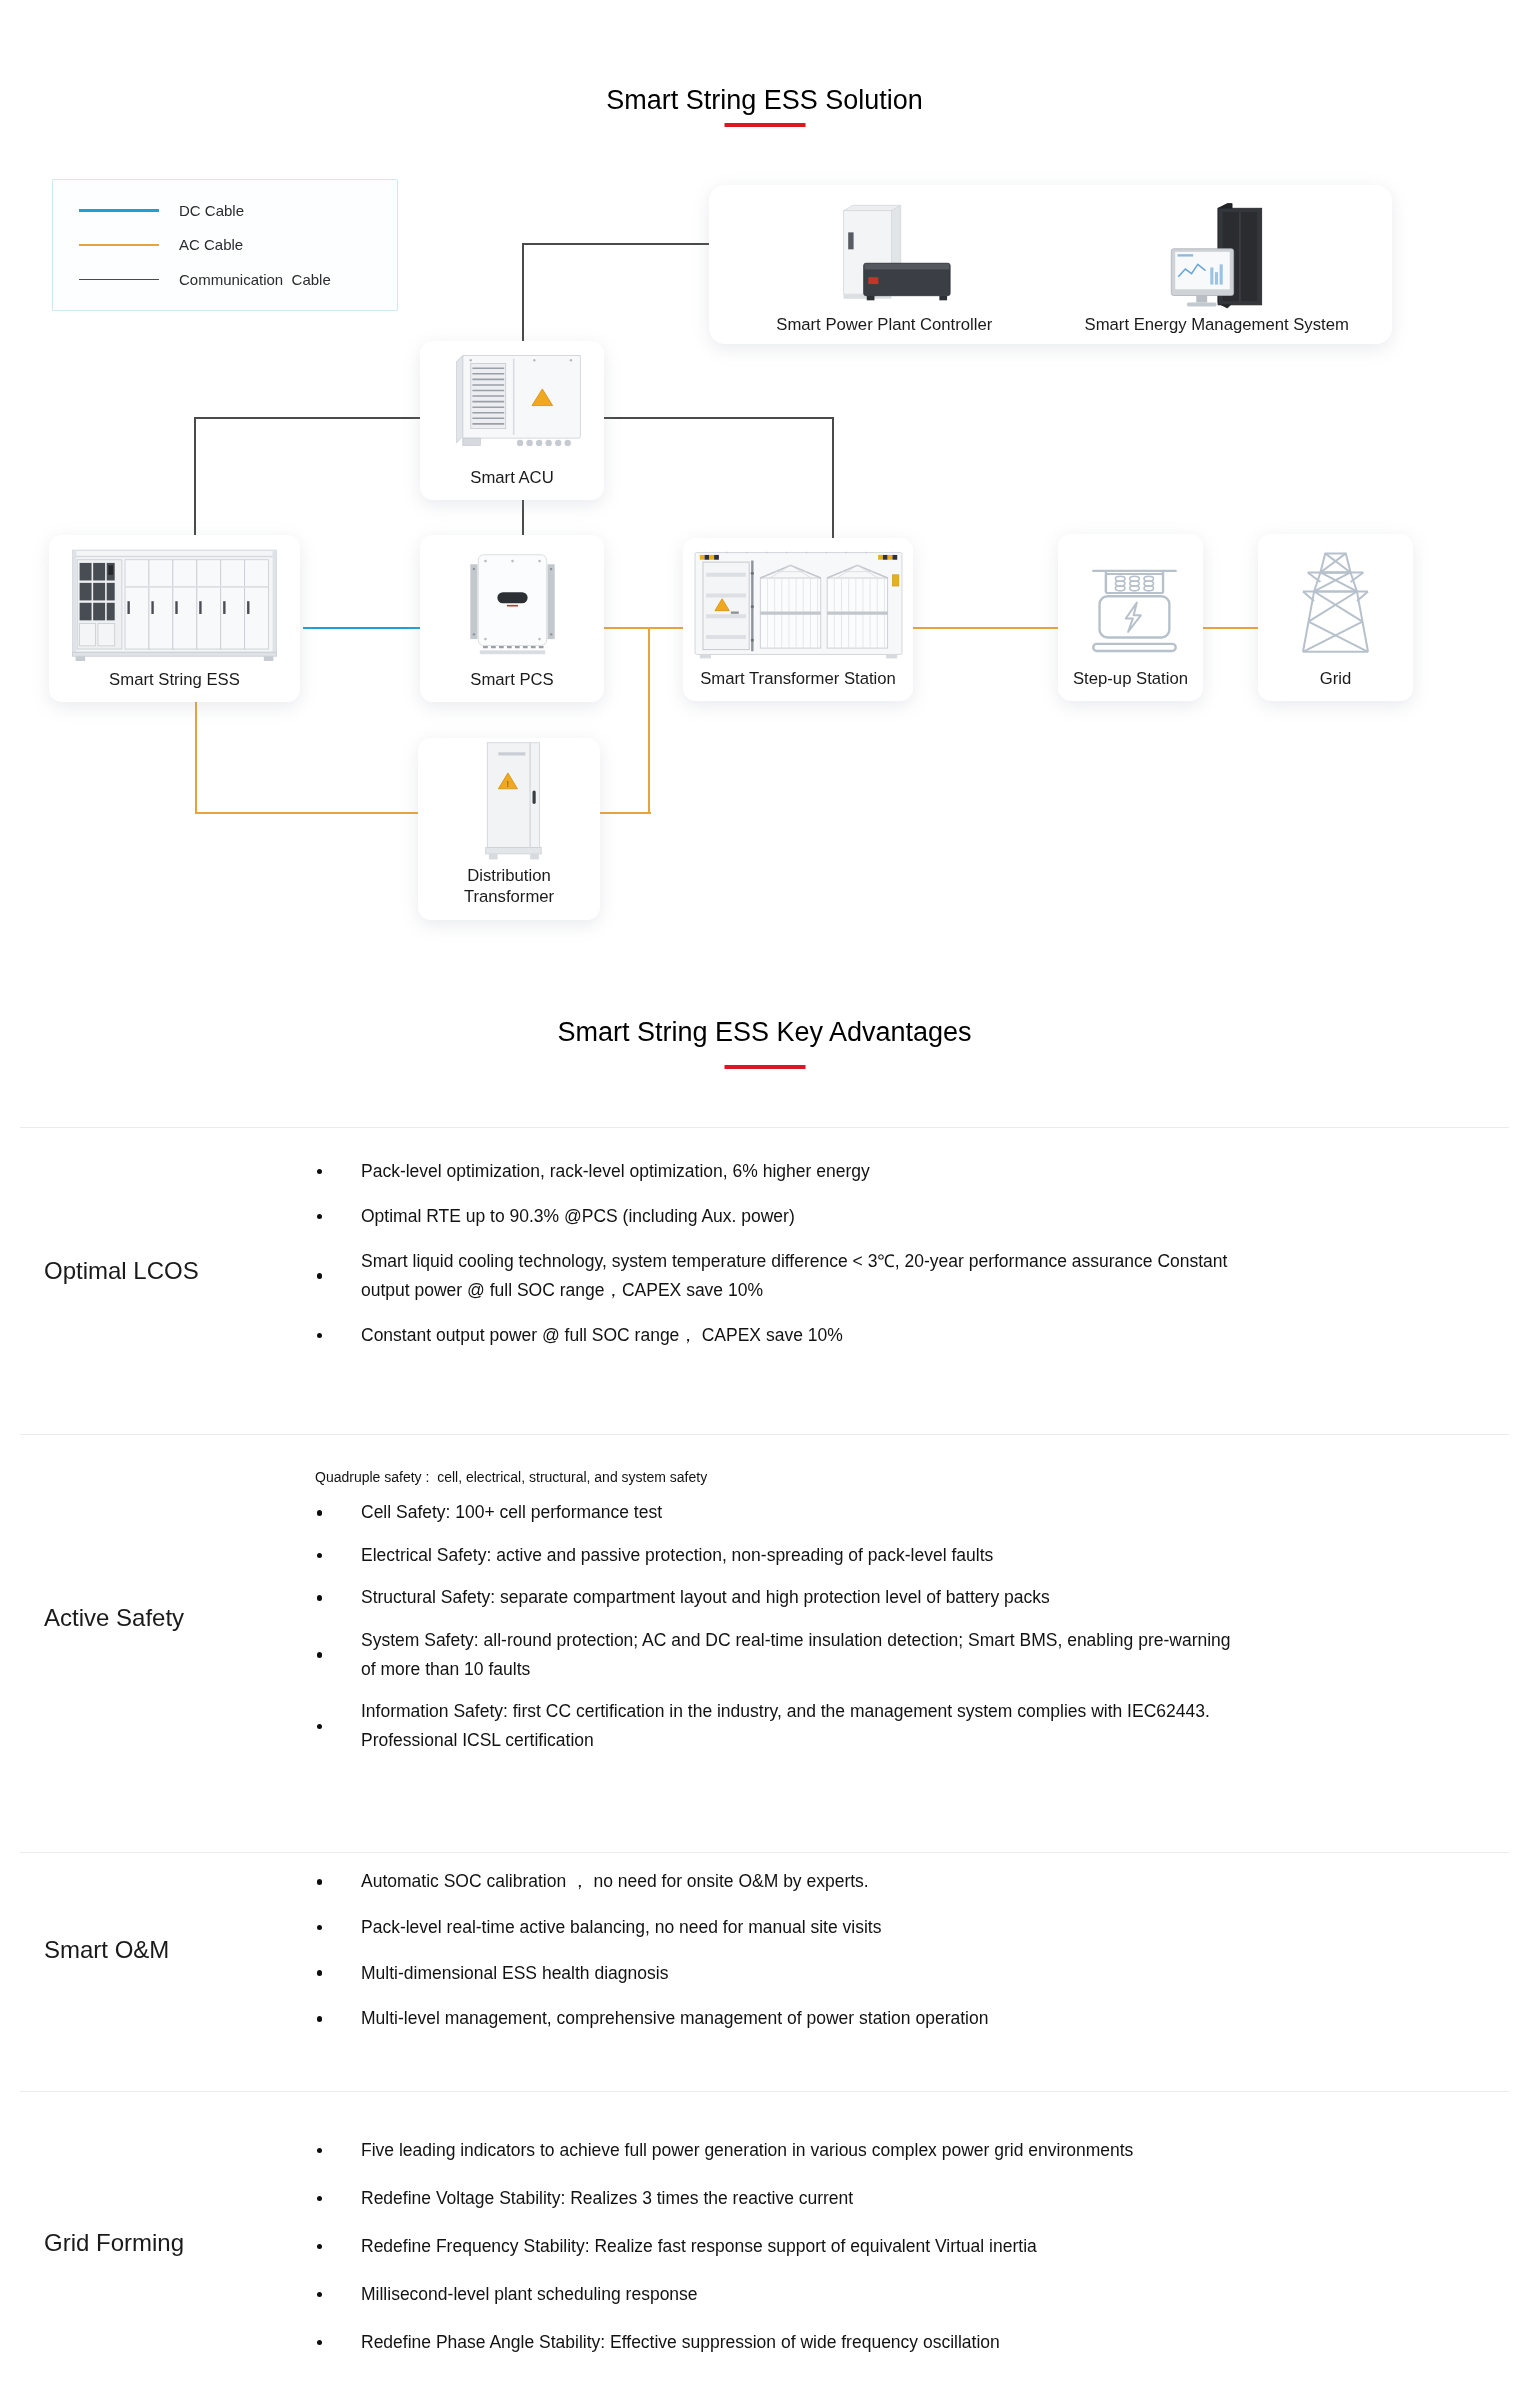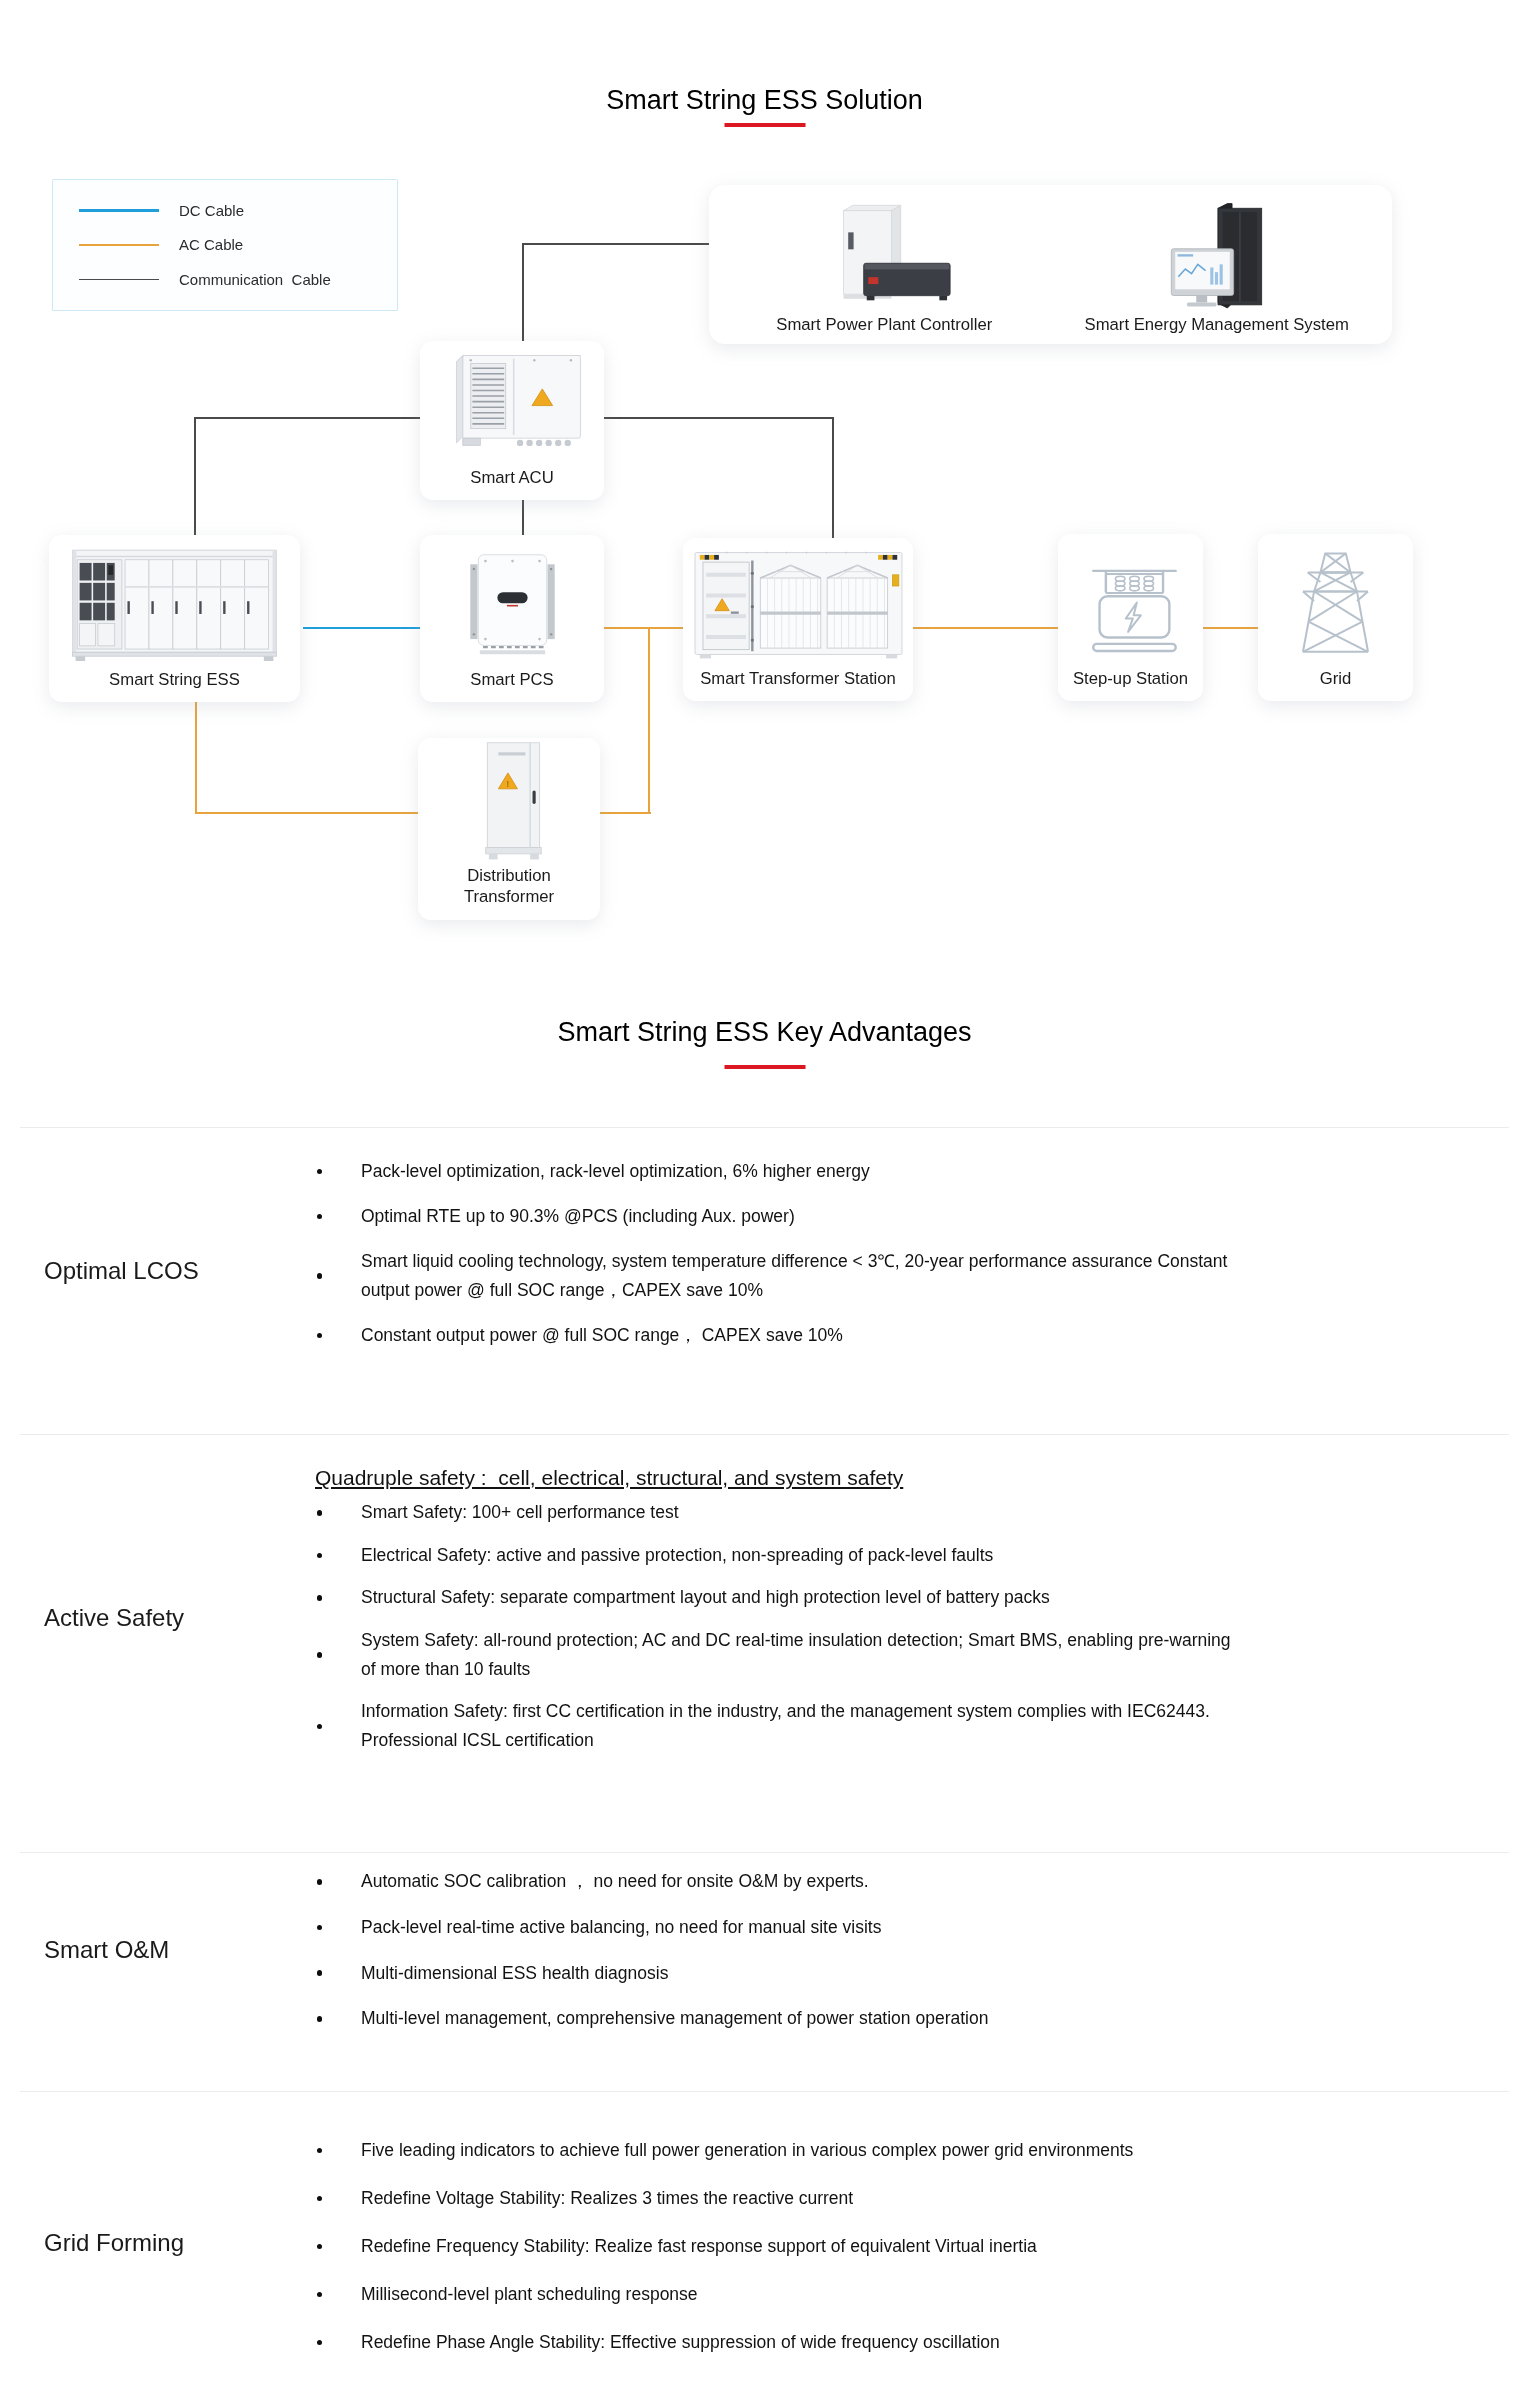--- a/index.html
+++ b/index.html
@@ -40,21 +40,21 @@
             display:flex; align-items:stretch; justify-content:space-evenly; }
   .devgroup { display:flex; flex-direction:column; align-items:center; justify-content:flex-end; width:46%; }
   .devgroup .img { flex:1; display:flex; align-items:flex-end; justify-content:center; }
   .devgroup .lbl { font-size:16.7px; color:#1b1b1b; line-height:19px; padding-bottom:10.4px; text-align:center; }
 
   
   .adv { position:absolute; left:20px; top:1127px; width:1489px; z-index:2; }
   .sec { position:relative; border-top:1.6px solid #ECECEC; }
   .sec-label { position:absolute; left:24px; font-size:24px; color:#1a1a1a; line-height:32px; font-weight:400; }
   .sec-body { margin-left:295px; width:1059px; }
-  .intro { font-size:21px; color:#121212; line-height:29px; white-space:pre-wrap;text-decoration:underline; }
+  .intro { font-size:14px; color:#121212; line-height:29px; white-space:pre-wrap; }
   ul.bullets { list-style:none; }
   ul.bullets li { position:relative; padding-left:46px; font-size:17.5px; color:#121212; line-height:29px; }
   ul.bullets li::before { content:""; position:absolute; left:1.6px; top:calc(50% - 2.8px);
                           width:5.6px; height:5.6px; border-radius:50%; background:#0d0d0d; }
   .bl { display:block; }
   .s1 li { margin-bottom:16px; }
   .s2 li { margin-bottom:13.5px; }
   .s3 li { margin-bottom:16.7px; }
   .s4 li { margin-bottom:19px; }
   .s1 { height:307px; } .s2 { height:418px; } .s3 { height:239px; } .s4 { height:311px; }
@@ -373,21 +373,21 @@
         </ul>
       </div>
     </div>
 
     <div class="sec s2">
       <div class="sec-label" style="top:167px;">Active Safety</div>
       <div class="sec-body">
         <div class="intro">Quadruple safety :  cell, electrical, structural, and system safety</div>
         <ul class="bullets">
           <li>
-              <span class="bl">Smart Safety: 100+ cell performance test</span>
+              <span class="bl">Cell Safety: 100+ cell performance test</span>
               <span class="bl"></span>
             </li>
           <li>
               <span class="bl">Electrical Safety: active and passive protection, non-spreading of pack-level faults</span>
               <span class="bl"></span>
             </li>
           <li>
               <span class="bl">Structural Safety: separate compartment layout and high protection level of battery packs</span>
               <span class="bl"></span>
             </li>

